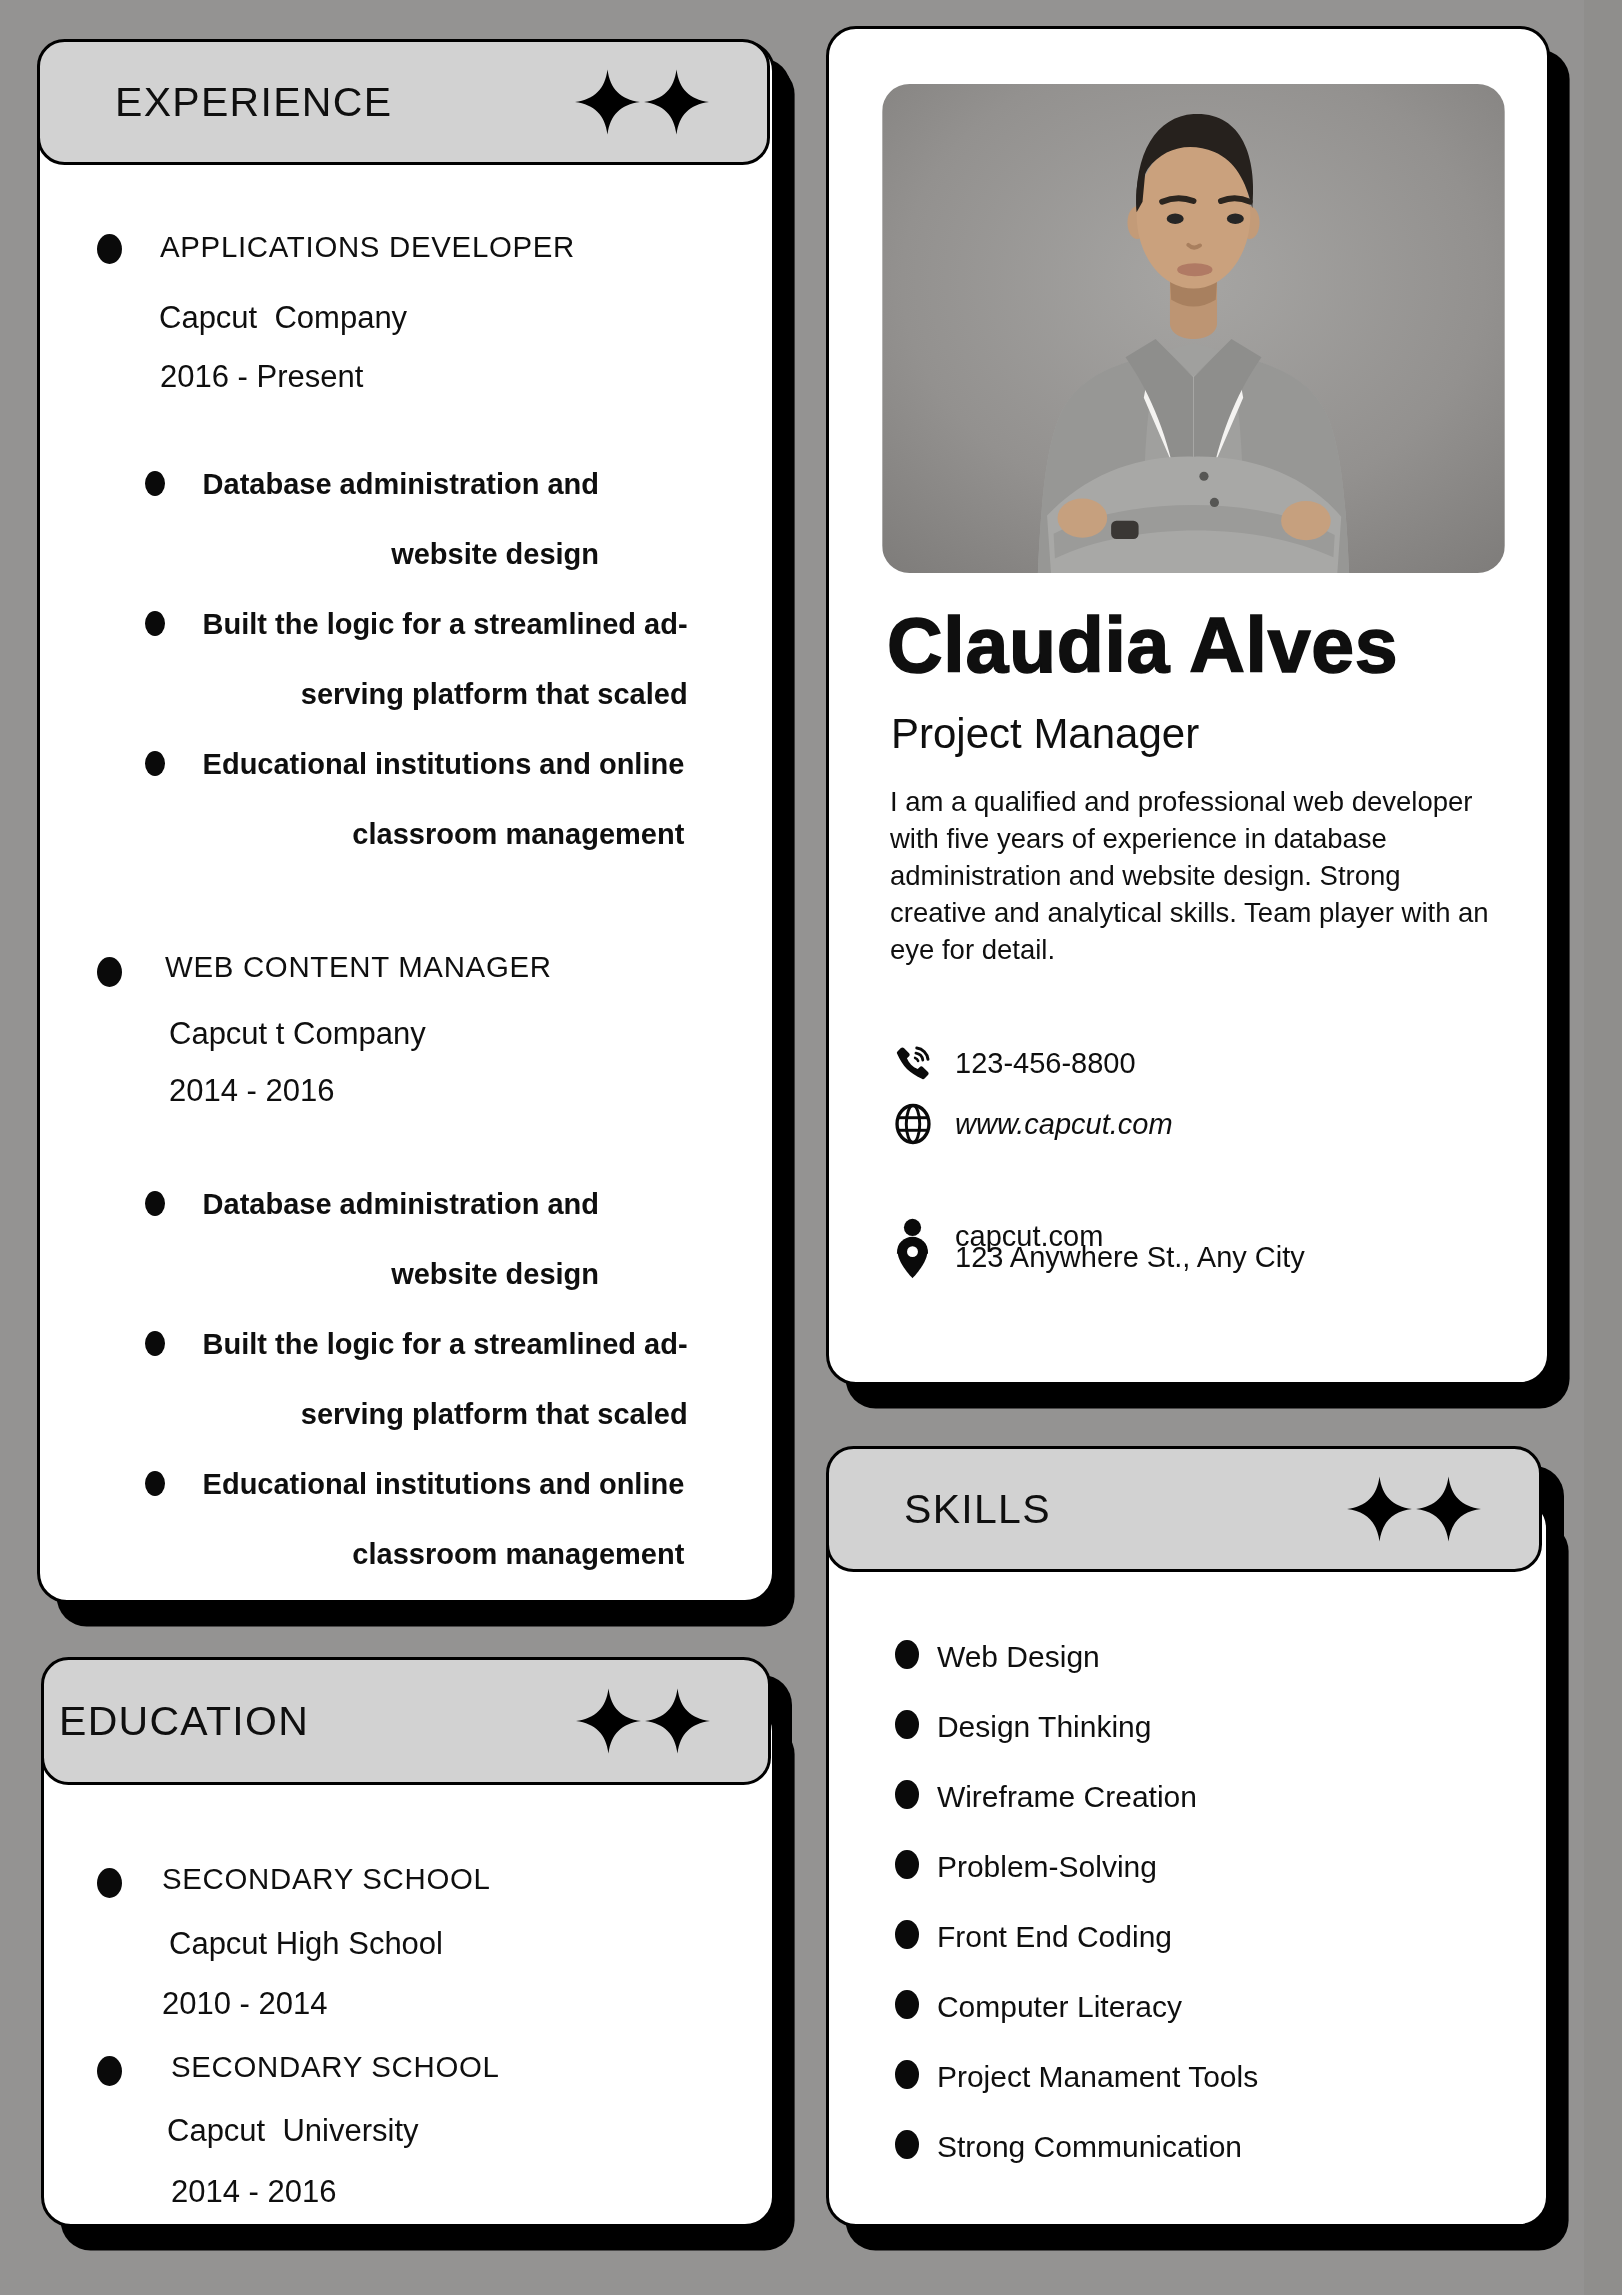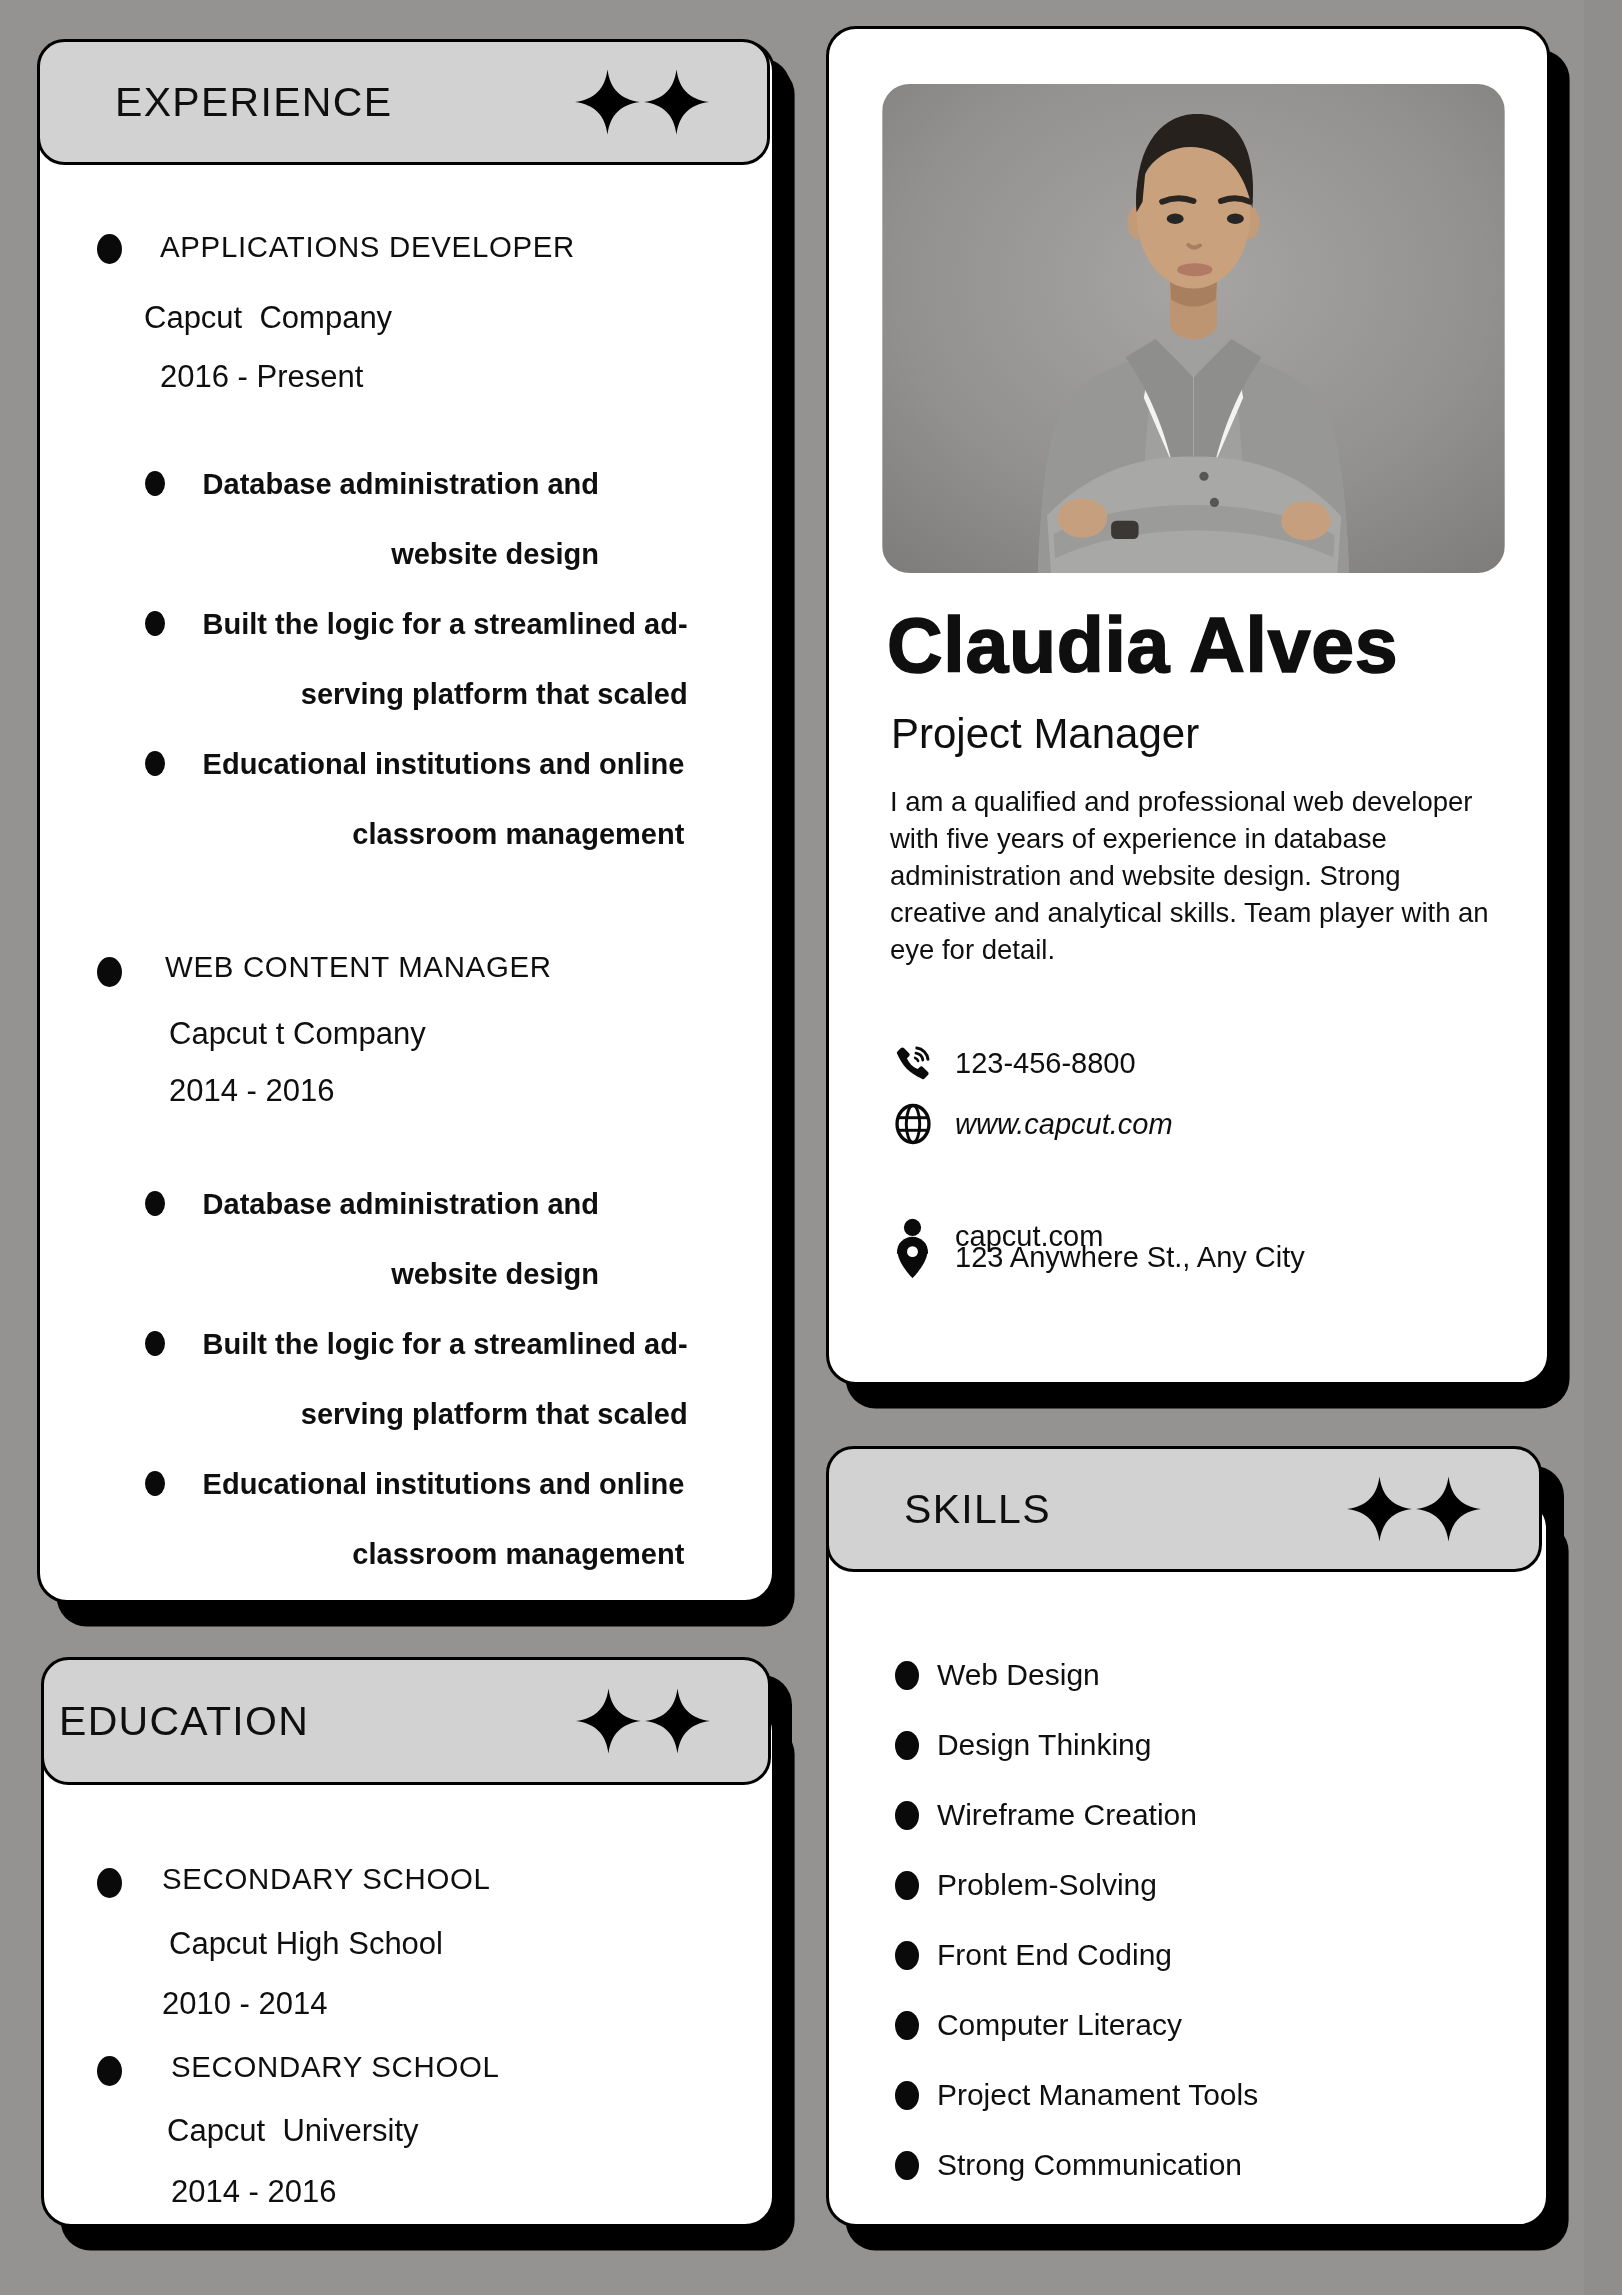--- a/index.html
+++ b/index.html
@@ -132,21 +132,20 @@
     position:absolute;
     left:895px;top:1640px;
     display:flex;
     flex-direction:column;
     z-index:2;
     list-style:none;margin:0;padding:0;
   }
   .skill-item{
     height:70px;
     display:flex;
-    align-items:center;
   }
   .skill-dot{width:23.6px;height:29px;flex:none;}
   .skill-text{margin-left:18.3px;font-size:30px;font-weight:500;}
 </style>
 </head>
 <body>
 
 <div class="page">
 
   <div class="header-shadow" style="left:58px;top:58px;width:733px;height:126px;"></div>
@@ -158,21 +157,21 @@
           <path d="M50 0 C54 30 70 46 100 50 C70 54 54 70 50 100 C46 70 30 54 0 50 C30 46 46 30 50 0 Z" fill="#000"></path>
         </svg>
       <svg width="65" height="68" viewBox="0 0 100 100">
           <path d="M50 0 C54 30 70 46 100 50 C70 54 54 70 50 100 C46 70 30 54 0 50 C30 46 46 30 50 0 Z" fill="#000"></path>
         </svg>
     </span>
   </div>
 
   <span class="dot big-dot" style="left:97px;top:234px;z-index:2;"></span>
   <div class="entry-role" style="left:160px;top:230px;z-index:2;">APPLICATIONS DEVELOPER</div>
-  <div class="entry-line pre" style="left:144px;top:300px;z-index:2;">Capcut  Company</div>
+  <div class="entry-line pre" style="left:159px;top:300px;z-index:2;">Capcut  Company</div>
   <div class="entry-line" style="left:160px;top:359px;z-index:2;">2016 - Present</div>
 
   <div class="sub-list" style="left:145px;top:466px;">
 
   <div class="sub-item">
       <span class="dot sub-dot"></span>
       <div class="sub-lines">
         <div>Database administration and</div>
         <div>website design</div>
       </div>

